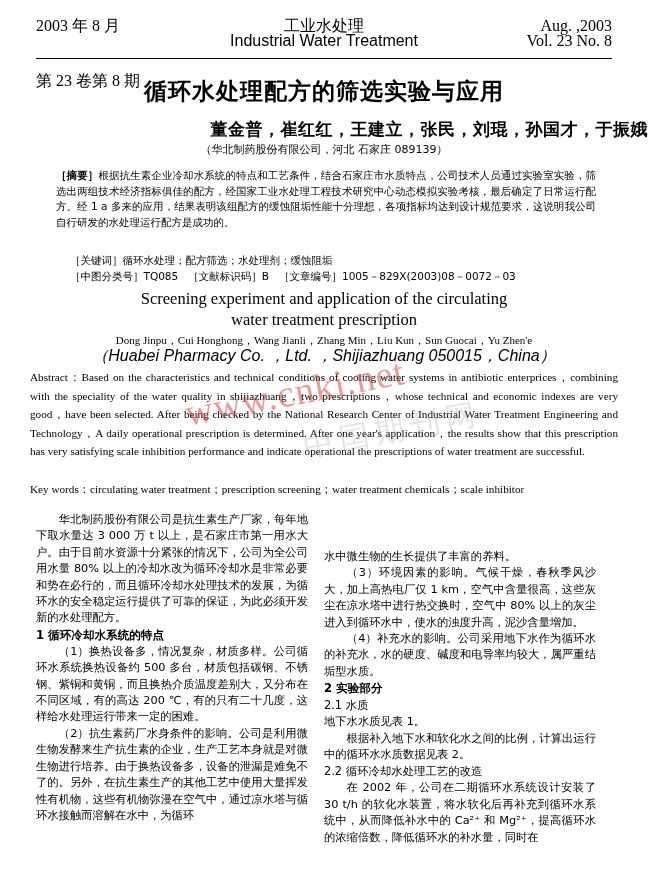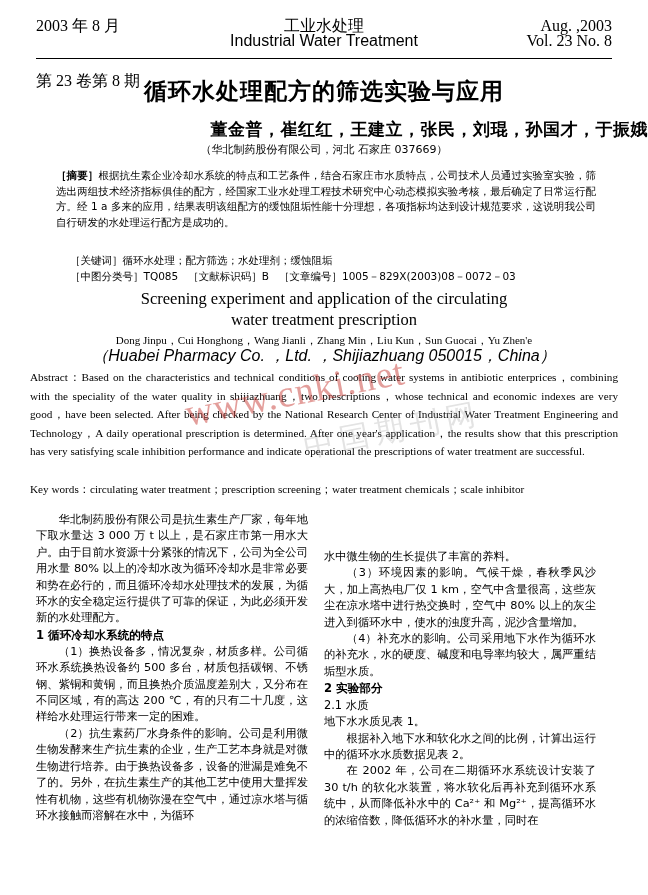--- a/index.html
+++ b/index.html
@@ -243,21 +243,21 @@
     <div class="cell rh-l2">第 23 卷第 8 期</div>
     <div class="cell rh-c1">工业水处理</div>
     <div class="cell rh-c2">Industrial Water Treatment</div>
     <div class="cell rh-r1">Aug. ,2003</div>
     <div class="cell rh-r2">Vol. 23  No. 8</div>
   </div>
   <div class="rule"></div>
 
   <div class="title-zh">循环水处理配方的筛选实验与应用</div>
   <div class="authors-zh">董金普，崔红红，王建立，张民，刘琨，孙国才，于振娥</div>
-  <div class="affil-zh">（华北制药股份有限公司，河北 石家庄  037669）</div>
+  <div class="affil-zh">（华北制药股份有限公司，河北 石家庄  089139）</div>
 
   <div class="abs-zh">
     <span class="lead">［摘要］</span><span>根据抗生素企业冷却水系统的特点和工艺条件，结合石家庄市水质特点，公司技术人员通过实验室实验，筛选出两组技术经济指标俱佳的配方，经国家工业水处理工程技术研究中心动态模拟实验考核，最后确定了日常运行配方。经 1 a 多来的应用，结果表明该组配方的缓蚀阻垢性能十分理想，各项指标均达到设计规范要求，这说明我公司自行研发的水处理运行配方是成功的。</span>
   </div>
   <div class="kw-zh">
     <span>［关键词］</span><span>循环水处理；配方筛选；水处理剂；缓蚀阻垢</span>
   </div>
   <div class="clc-zh">
     <span>［中图分类号］</span><span>TQ085</span>&nbsp;&nbsp;
     <span>［文献标识码］</span><span>B</span>&nbsp;&nbsp;
@@ -291,17 +291,18 @@
         <p>（2）抗生素药厂水身条件的影响。公司是利用微生物发酵来生产抗生素的企业，生产工艺本身就是对微生物进行培养。由于换热设备多，设备的泄漏是难免不了的。另外，在抗生素生产的其他工艺中使用大量挥发性有机物，这些有机物弥漫在空气中，通过凉水塔与循环水接触而溶解在水中，为循环</p>
       </div>
     <div class="col right" id="col-right">
         <p class="noind">水中微生物的生长提供了丰富的养料。</p>
         <p>（3）环境因素的影响。气候干燥，春秋季风沙大，加上高热电厂仅 1 km，空气中含量很高，这些灰尘在凉水塔中进行热交换时，空气中 80% 以上的灰尘进入到循环水中，使水的浊度升高，泥沙含量增加。</p>
         <p>（4）补充水的影响。公司采用地下水作为循环水的补充水，水的硬度、碱度和电导率均较大，属严重结垢型水质。</p>
         <h3>2  实验部分</h3>
         <h4>2.1  水质</h4>
         <p class="noind">地下水水质见表 1。</p>
         <p>根据补入地下水和软化水之间的比例，计算出运行中的循环水水质数据见表 2。</p>
+        <h4>2.2  循环冷却水处理工艺的改造</h4>
         <p>在 2002 年，公司在二期循环水系统设计安装了 30 t/h 的软化水装置，将水软化后再补充到循环水系统中，从而降低补水中的 Ca²⁺ 和 Mg²⁺，提高循环水的浓缩倍数，降低循环水的补水量，同时在</p>
       </div>
   </div>
 
 </div>
 
 </body></html>

